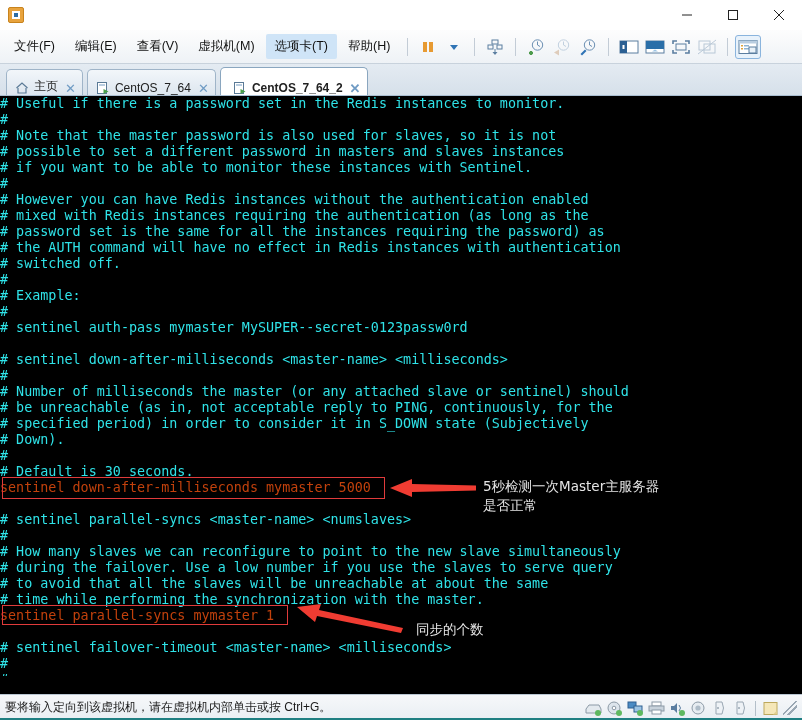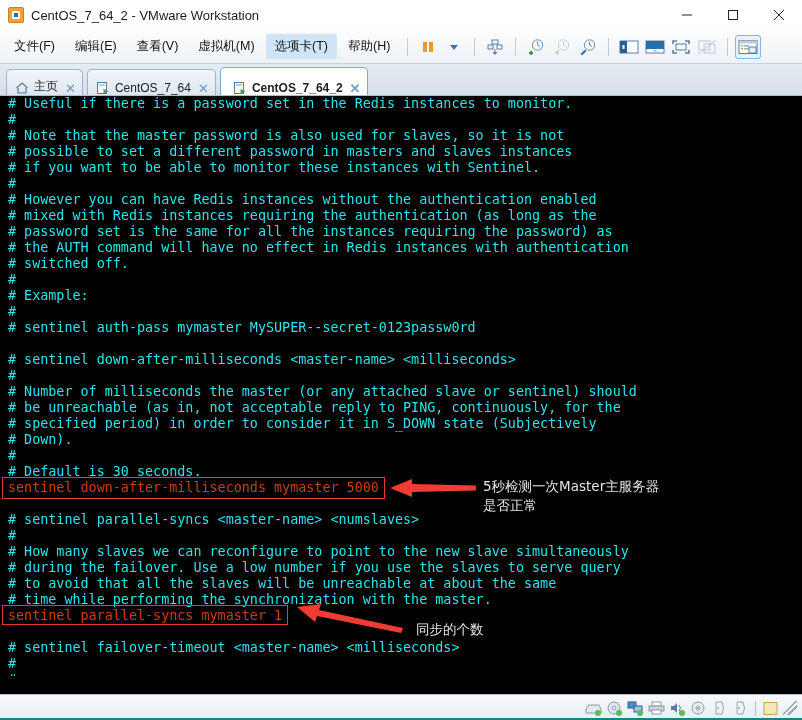--- a/index.html
+++ b/index.html
@@ -102,21 +102,21 @@
   
   #terminal {
     position: absolute;
     left: 0; top: 96px;
     width: 802px; height: 598px;
     background: #000000;
     overflow: hidden;
   }
   #term-lines {
     position: absolute; left: 0; top: 0;
-    padding-left: 8px;
+    padding-left: 0;
     font-family: "DejaVu Sans Mono", "Liberation Mono", monospace;
     font-size: 13.4px;
     line-height: 16px;
     letter-spacing: 0px;
     white-space: pre;
   }
   .l-cyan { color: #2fe3e8; }
   .l-white { color: #c2410c; }
 
   
@@ -170,21 +170,20 @@
   }
   .teal-edge {
     position:absolute; left:0; top:718px; width:802px; height:2px; background:#1f7f82;
   }
 </style>
 </head>
 <body>
 
 <div id="titlebar">
   <div id="app-logo"></div>
-  <div id="title-text">CentOS_7_64_2 - VMware Workstation</div>
   <div class="winbtns">
     <div class="winbtn">
       <svg width="12" height="12" viewBox="0 0 12 12">
           <line x1="1" y1="6" x2="11" y2="6" stroke="#222" stroke-width="1"></line>
         </svg>
     </div>
     <div class="winbtn">
       <svg width="12" height="12" viewBox="0 0 12 12">
           <rect x="1.5" y="1.5" width="9" height="9" fill="none" stroke="#222" stroke-width="1"></rect>
         </svg>
@@ -365,20 +364,21 @@
   <div class="ann" style="left:416px; top:524px;">同步的个数</div>
 
   <div id="vim-status">
     
     
     
   </div>
 </div>
 
 <div id="statusbar">
+  <div id="status-text">要将输入定向到该虚拟机，请在虚拟机内部单击或按 Ctrl+G。</div>
   <div id="tray">
     <div class="tray-ic">
       <svg width="17" height="15" viewBox="0 0 17 15">
         <path d="M1 8 L4 4 H14 L16 8 V12 H1 Z" fill="#e3e9ee" stroke="#8c9aa6"></path>
         <circle cx="13" cy="12" r="3" fill="#5fb85f"></circle>
       </svg>
     </div>
     <div class="tray-ic">
       <svg width="17" height="15" viewBox="0 0 17 15">
         <circle cx="8" cy="7" r="6" fill="#dde5ec" stroke="#8c9aa6"></circle>

